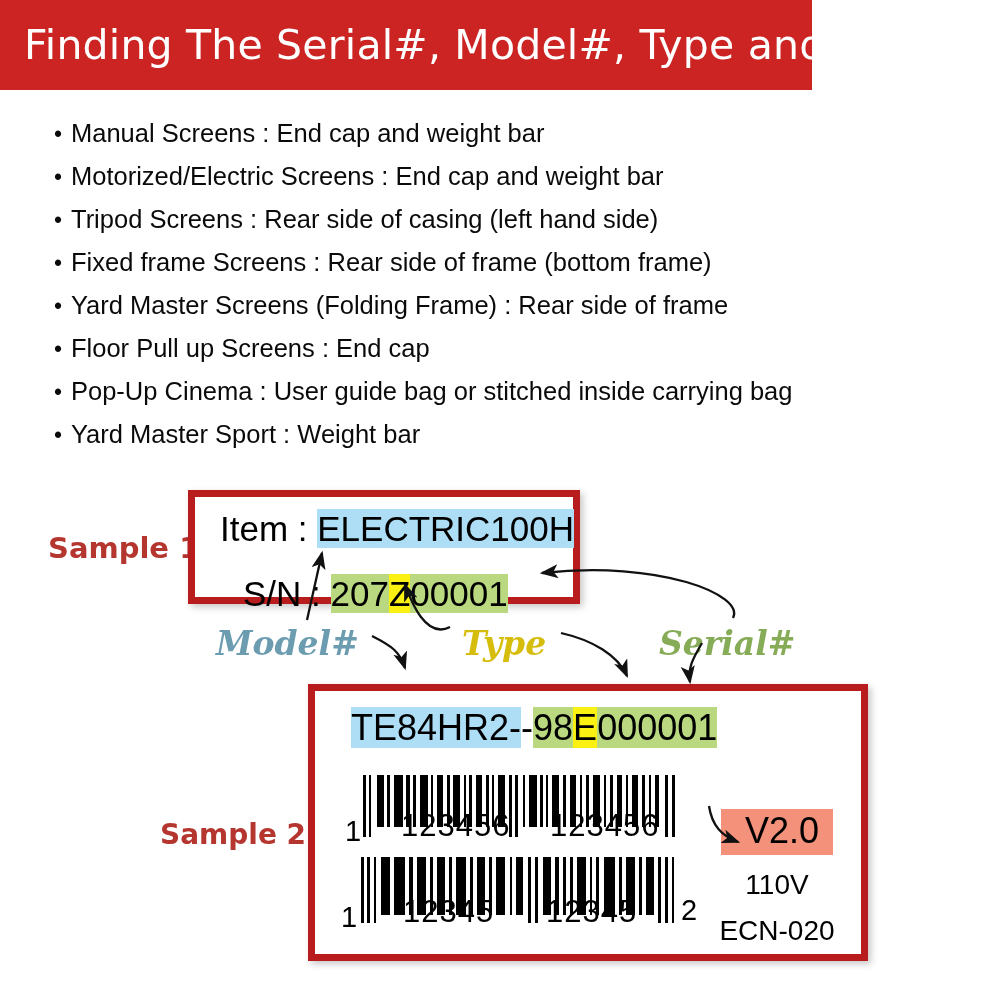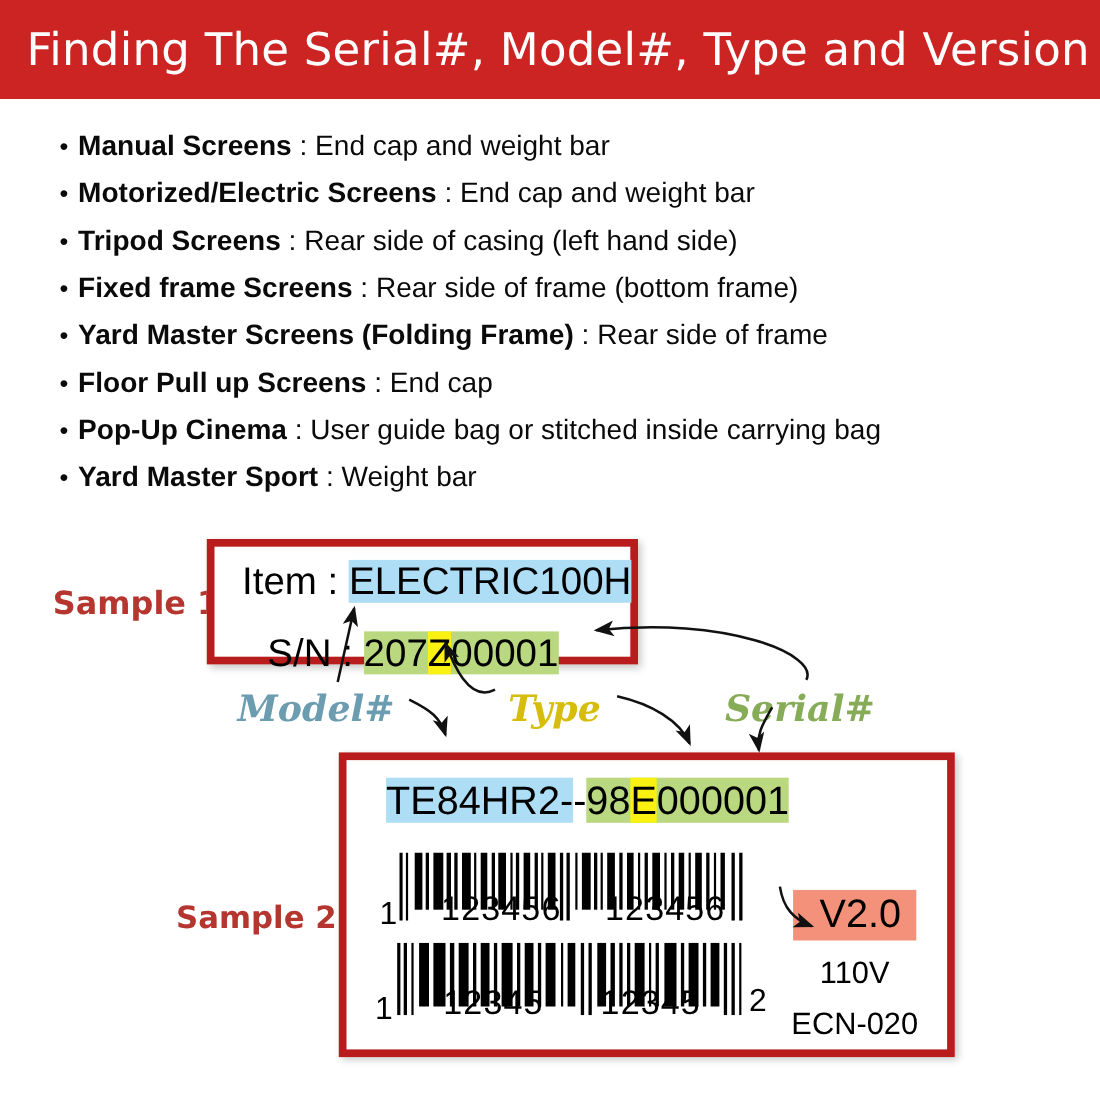--- a/index.html
+++ b/index.html
@@ -13,21 +13,21 @@
     position: relative;
     overflow: hidden;
     font-family: "Liberation Sans", sans-serif;
     color: #000000;
   }
 
   
   #header-bar {
     position: absolute;
     left: 0; top: 0;
-    width: 1000px;
+    width: 812px;
     height: 90px;
     background: #cc2323;
     box-sizing: border-box;
   }
   #header-title {
     position: absolute;
     left: 24px;
     top: 21px;
     font-size: 41px;
     font-weight: 400;
@@ -50,21 +50,21 @@
     font-size: 25.5px;
     white-space: nowrap;
     color: #0a0a0a;
   }
   .bullet-dot {
     display: inline-block;
     width: 17px;
     font-size: 23px;
   }
   .bullet-term {
-    font-weight: bold;
+    font-weight: normal;
   }
   .bullet-sep {
     font-weight: 400;
   }
   .bullet-desc {
     font-weight: 400;
   }
 
   
   .sample-caption {

